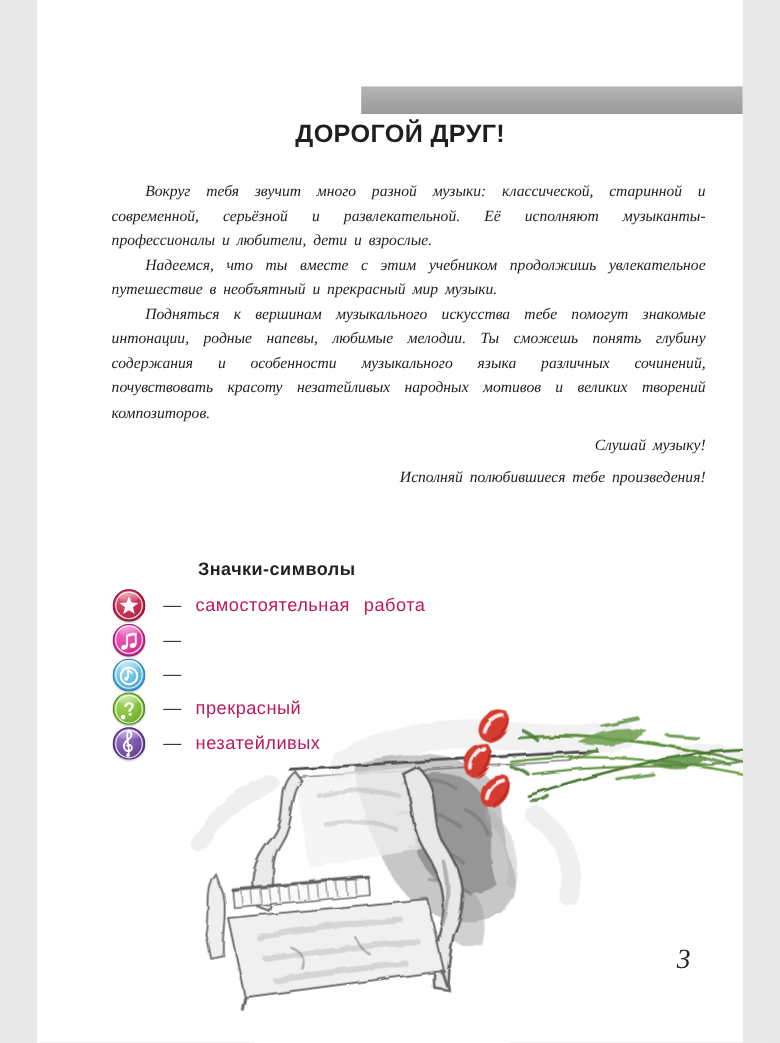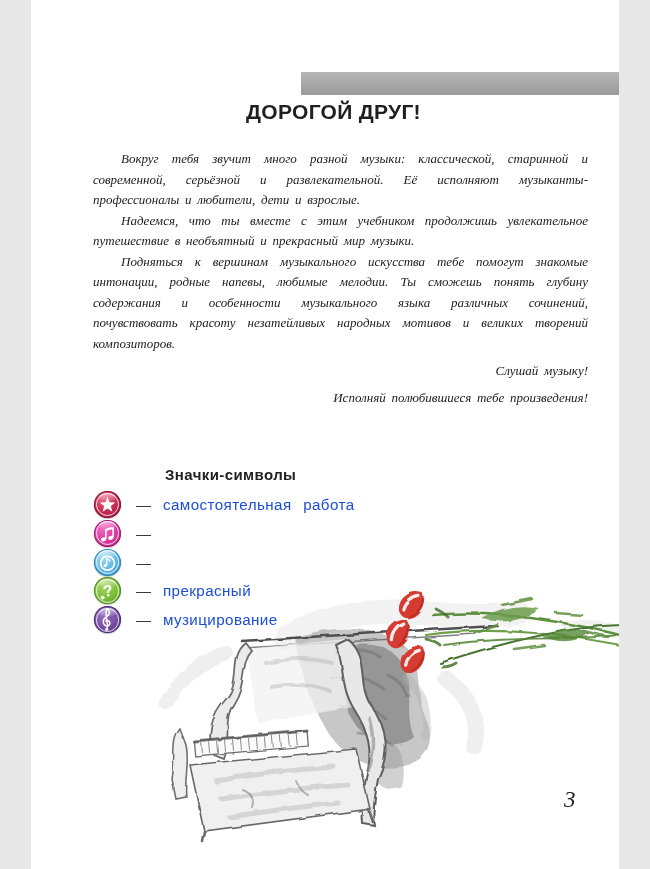--- a/index.html
+++ b/index.html
@@ -47,21 +47,21 @@
     border:1.3px solid rgba(255,255,255,0.85);
   }
   .sym-icon::after {
     content:""; position:absolute; left:5px; right:5px; top:1.5px; height:9px;
     border-radius:50%;
     background:linear-gradient(180deg, rgba(255,255,255,0.55), rgba(255,255,255,0));
   }
   .sym-icon svg { position:absolute; inset:0; width:100%; height:100%; }
   .sym-dash { margin:0 12px 0 15px; color:#3a3a3a; font-size:15px; }
   .sym-label {
-    font-size:15.2px; color:#1d4ed8; letter-spacing:0.4px; word-spacing:7px;
+    font-size:15.2px; color:#be185d; letter-spacing:0.4px; word-spacing:7px;
   }
   .illustration {
     position:absolute; left:115px; top:583px; width:510px; height:280px; z-index:1;
   }
   .page-number {
     position:absolute; left:533px; top:787px; z-index:3;
     font-family:"Liberation Serif", serif; font-style:italic;
     font-size:23px; color:#222;
   }
 </style>
@@ -132,21 +132,21 @@
     </div>
 
     <div class="sym-row">
       <span class="sym-icon" style="--light: #9d76c4; --main: #7850a5; --dark: #4e2f78;">
         <svg viewBox="0 0 27 27" aria-hidden="true">
           <path d="M13.2 2.8 C16.4 4.6 16.2 7.8 13.4 9.8 C10.2 12.1 8.3 15.4 9.9 18.2 C11.5 20.9 15.4 20.5 15.9 17.7 C16.3 15.2 13.8 13.8 11.9 15.2 M13.2 2.8 C11.4 5.2 11.9 9 12.6 12.8 C13.3 16.4 13.8 19.6 13.1 22.6" fill="none" stroke="#ffffff" stroke-width="1.5" stroke-linecap="round"></path>
           <circle cx="12.7" cy="23.3" r="1.5" fill="#ffffff"></circle>
         </svg>
       </span>
       <span class="sym-dash">—</span>
-      <span class="sym-label">музицирование</span>
+      <span class="sym-label">незатейливых</span>
     </div>
   </div>
 
   <div class="illustration" style="--sketch: #8c8c8c; --sketch-dark: #5a5a5a; --tulip: #d63b30; --tulip-dark: #a8241e; --stem: #5d8f3e; --stem-dark: #47752f;">
     <svg viewBox="0 0 510 280" width="510" height="280" aria-hidden="true">
       <defs>
         <filter id="rough" x="-6%" y="-6%" width="112%" height="112%">
           <feTurbulence type="fractalNoise" baseFrequency="0.05" numOctaves="2" seed="7" result="n"></feTurbulence>
           <feDisplacementMap in="SourceGraphic" in2="n" scale="4"></feDisplacementMap>
         </filter>

